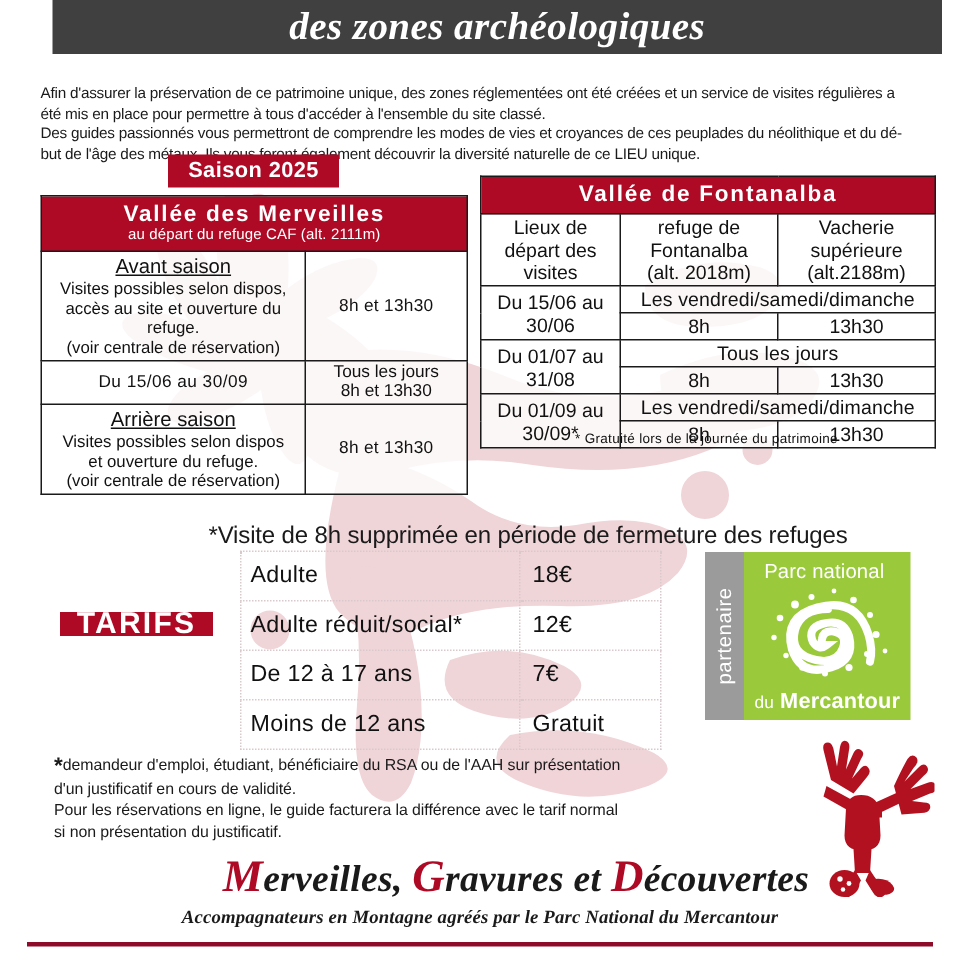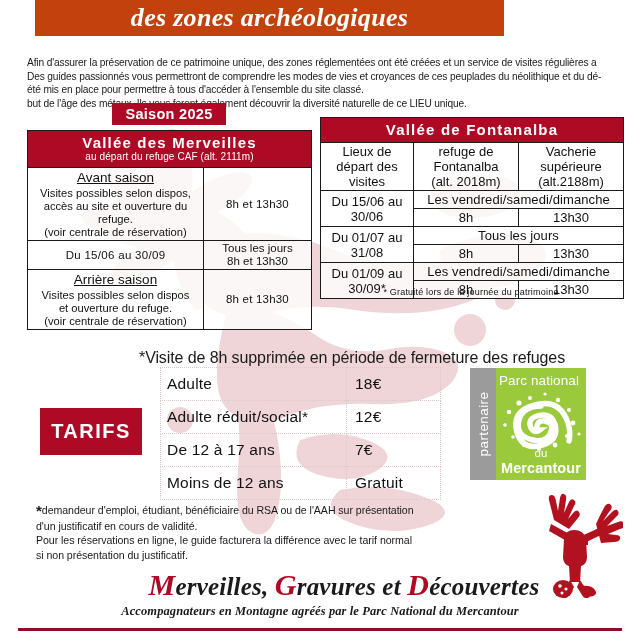--- a/index.html
+++ b/index.html
@@ -22,22 +22,22 @@
     left: 0; top: 0;
     width: 640px; height: 640px;
     z-index: 0;
     pointer-events: none;
   }
 
   
   #header-bar {
     position: absolute;
     left: 35px; top: 0px;
-    width: 469px; height: 36px;
-    background: #c2410c;
+    width: 593px; height: 36px;
+    background: #404040;
     z-index: 3;
     display: flex;
     align-items: center;
     justify-content: center;
   }
   #header-title {
     color: #ffffff;
     font-family: "Liberation Serif", serif;
     font-style: italic;
     font-weight: bold;
@@ -146,21 +146,21 @@
     z-index: 4;
     font-size: 16px;
     letter-spacing: -0.1px;
     color: #1a1a1a;
   }
 
   
   #tarifs-badge {
     position: absolute;
     left: 40px; top: 408px;
-    width: 102px; height: 47px;
+    width: 102px; height: 16px;
     background: #AE0A25;
     z-index: 4;
     display: flex; align-items: center; justify-content: center;
   }
   #tarifs-badge span {
     color: #ffffff;
     font-weight: bold;
     font-size: 20px;
     letter-spacing: 1.5px;
   }
@@ -178,21 +178,21 @@
     padding: 7px 4px 7px 6px;
     background: transparent;
     letter-spacing: 0.2px;
   }
   #tarifs-table td.price { text-align: left; padding-left: 8px; }
 
   
   #parc-logo {
     position: absolute;
     left: 470px; top: 368px;
-    width: 116px; height: 112px;
+    width: 137px; height: 112px;
     z-index: 4;
     display: flex;
     background: #9ACA3C;
   }
   #parc-logo-side {
     width: 26px; height: 100%;
     background: #9B9B9B;
     position: relative;
   }
   #parc-logo-side span {
@@ -318,22 +318,22 @@
     <path d="M340 490 q50 -10 96 12 q20 12 -4 22 q-44 16 -88 -4 q-24 -12 -4 -30 z"></path>
   </g>
 </svg>
 
 <div id="header-bar">
   <span id="header-title">des zones archéologiques</span>
 </div>
 
 <div id="intro">
   <p>Afin d'assurer la préservation de ce patrimoine unique, des zones réglementées ont été créées et un service de visites régulières a</p>
+  <p>été mis en place pour permettre à tous d'accéder à l'ensemble du site classé.</p>
   <p>Des guides passionnés vous permettront de comprendre  les modes de vies et croyances de ces peuplades du néolithique et du dé-</p>
-  <p>été mis en place pour permettre à tous d'accéder à l'ensemble du site classé.</p>
   <p>but de l'âge des métaux. Ils vous feront également découvrir la diversité naturelle de ce LIEU unique.</p>
 </div>
 
 <div id="saison-badge">
   <span>Saison 2025</span>
 </div>
 
 <table class="vtable" id="table-merveilles">
   <colgroup>
       <col style="width:176px">

